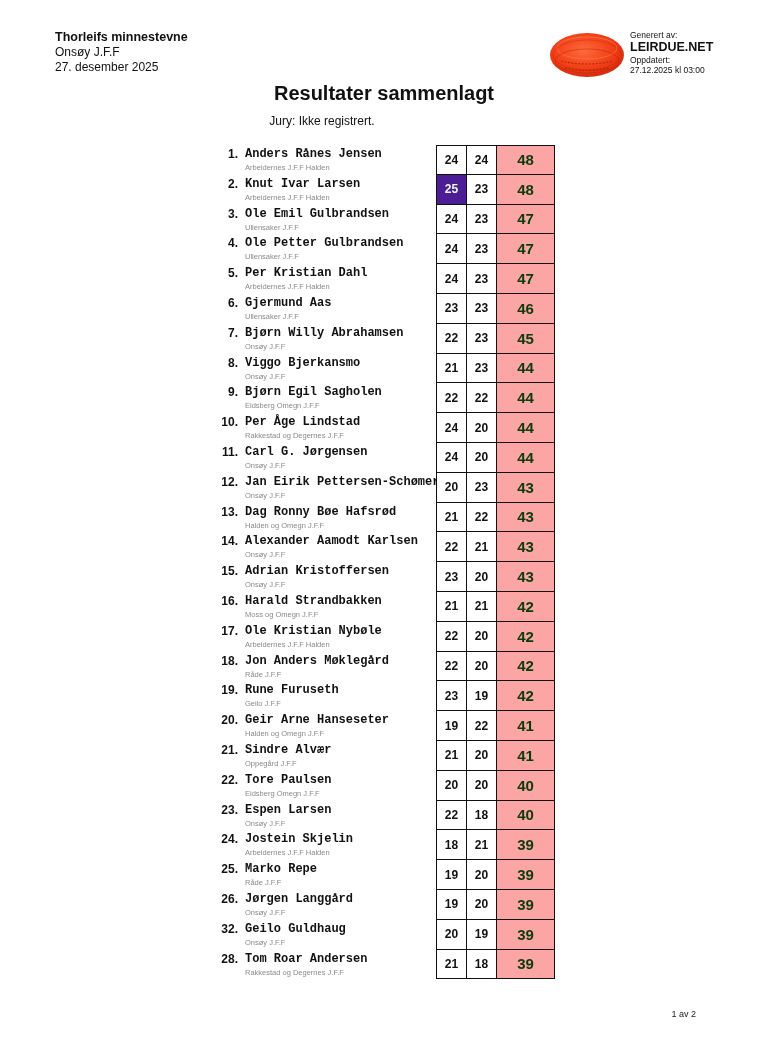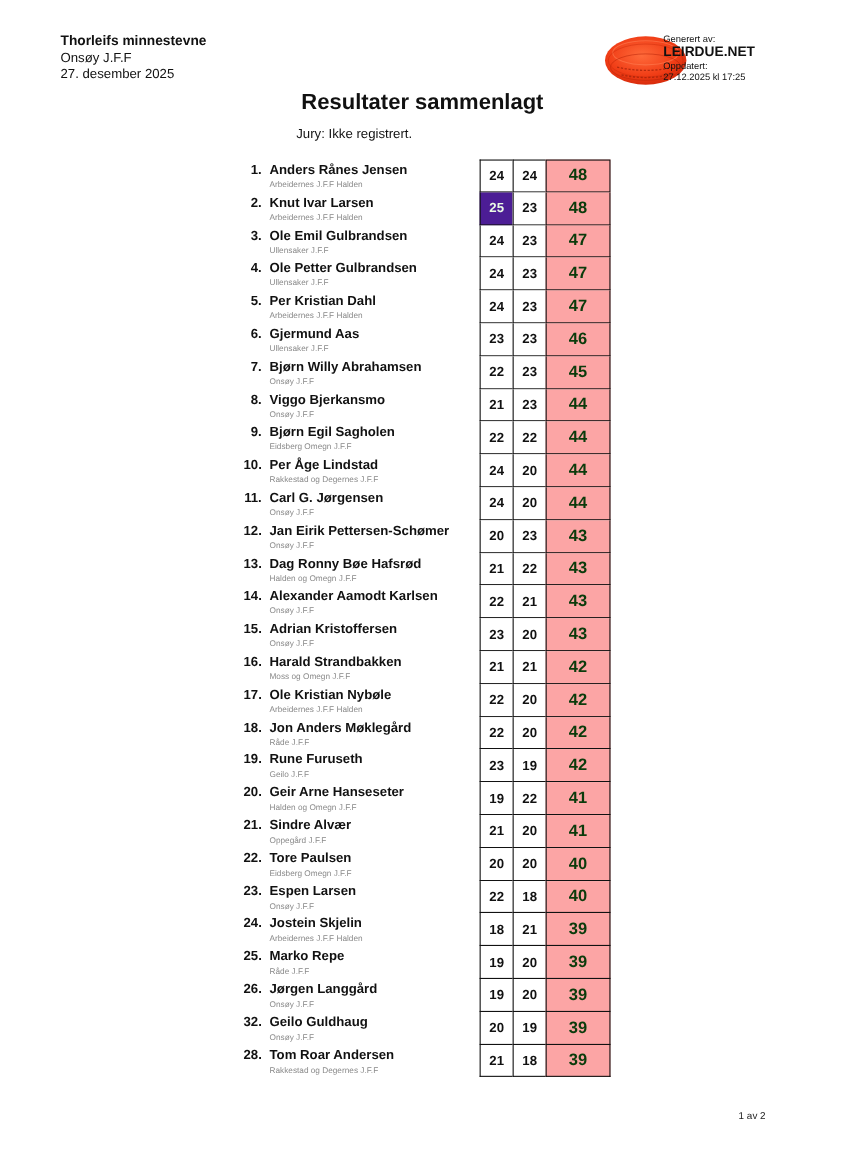--- a/index.html
+++ b/index.html
@@ -3,30 +3,30 @@
 <meta charset="utf-8">
 <style>
   * { margin: 0; padding: 0; box-sizing: border-box; }
   html, body { width: 768px; height: 1056px; background: #ffffff; }
   body { position: relative; font-family: "Liberation Sans", sans-serif; color: #111; overflow: hidden; }
 
   .hdr-left { position: absolute; left: 55px; top: 30px; font-size: 12px; line-height: 15px; }
   .hdr-left .event { font-weight: bold; font-size: 12.5px; }
 
   .logo { position: absolute; left: 549px; top: 31px; width: 76px; height: 48px; }
-  .hdr-right { position: absolute; left: 603px; top: 30px; font-size: 8.5px; line-height: 10px; color: #111; }
+  .hdr-right { position: absolute; left: 630px; top: 30px; font-size: 8.5px; line-height: 10px; color: #111; }
   .hdr-right .brand { font-weight: bold; font-size: 12.5px; line-height: 15px; }
 
   .title { position: absolute; left: 0; width: 768px; top: 82px; text-align: center; font-weight: bold; font-size: 20px; }
   .jury { position: absolute; left: 0; width: 644px; top: 114px; text-align: center; font-size: 12px; }
 
   .results { position: absolute; left: 216px; top: 145px; }
   .row { position: relative; height: 29.8px; width: 340px; }
   .rank { position: absolute; left: 0; top: 2px; width: 22px; text-align: right; font-weight: bold; font-size: 12px; }
-  .name { position: absolute; left: 29px; top: 2px; font-weight: bold; font-size: 12px; white-space: nowrap; }
+  .name { position: absolute; left: 29px; top: 2px; font-weight: bold; font-size: 12px; white-space: nowrap; font-family: Liberation Mono, monospace; }
   .club { position: absolute; left: 29px; top: 18px; font-size: 7.5px; color: #8a8a8a; white-space: nowrap; }
 
   .scores { position: absolute; left: 220px; top: 0; display: flex; height: 29.8px; }
   .cell { height: 100%; display: flex; align-items: center; justify-content: center; font-weight: bold;
           border-left: 1.5px solid #111; border-bottom: 1.5px solid #111; }
   .c1 { width: 30px; font-size: 12px; background: #fff; }
   .c2 { width: 30px; font-size: 12px; background: #fff; }
   .c3 { width: 59px; font-size: 15px; background: #fca5a5; color: #0b3b0b; border-right: 1.5px solid #111; }
   .row:first-child .cell { border-top: 1.5px solid #111; }
   .cell.best { background: #4c1d95; color: #e9f9e4; }
@@ -57,21 +57,21 @@
     <ellipse cx="38" cy="30" rx="32" ry="12" fill="none" stroke="#b82408" stroke-width="0.8" opacity="0.6"></ellipse>
     <path d="M12 30 Q38 36 64 30" stroke="#9a1f08" stroke-width="1.2" stroke-dasharray="2 1.5" fill="none" opacity="0.7"></path>
     <path d="M16 37 Q38 42 60 37" stroke="#9a1f08" stroke-width="1.2" stroke-dasharray="2 1.5" fill="none" opacity="0.7"></path>
   </svg>
 </div>
 
 <div class="hdr-right">
   <div>Generert av:</div>
   <div class="brand">LEIRDUE.NET</div>
   <div>Oppdatert:</div>
-  <div>27.12.2025 kl 17:25</div>
+  <div>27.12.2025 kl 03:00</div>
 </div>
 
 <div class="title">Resultater sammenlagt</div>
 <div class="jury">Jury: Ikke registrert.</div>
 
 <div class="results" id="results">
     <div class="row">
       <span class="rank">1.</span>
       <span class="name">Anders Rånes Jensen</span>
       <span class="club">Arbeidernes J.F.F Halden</span>

